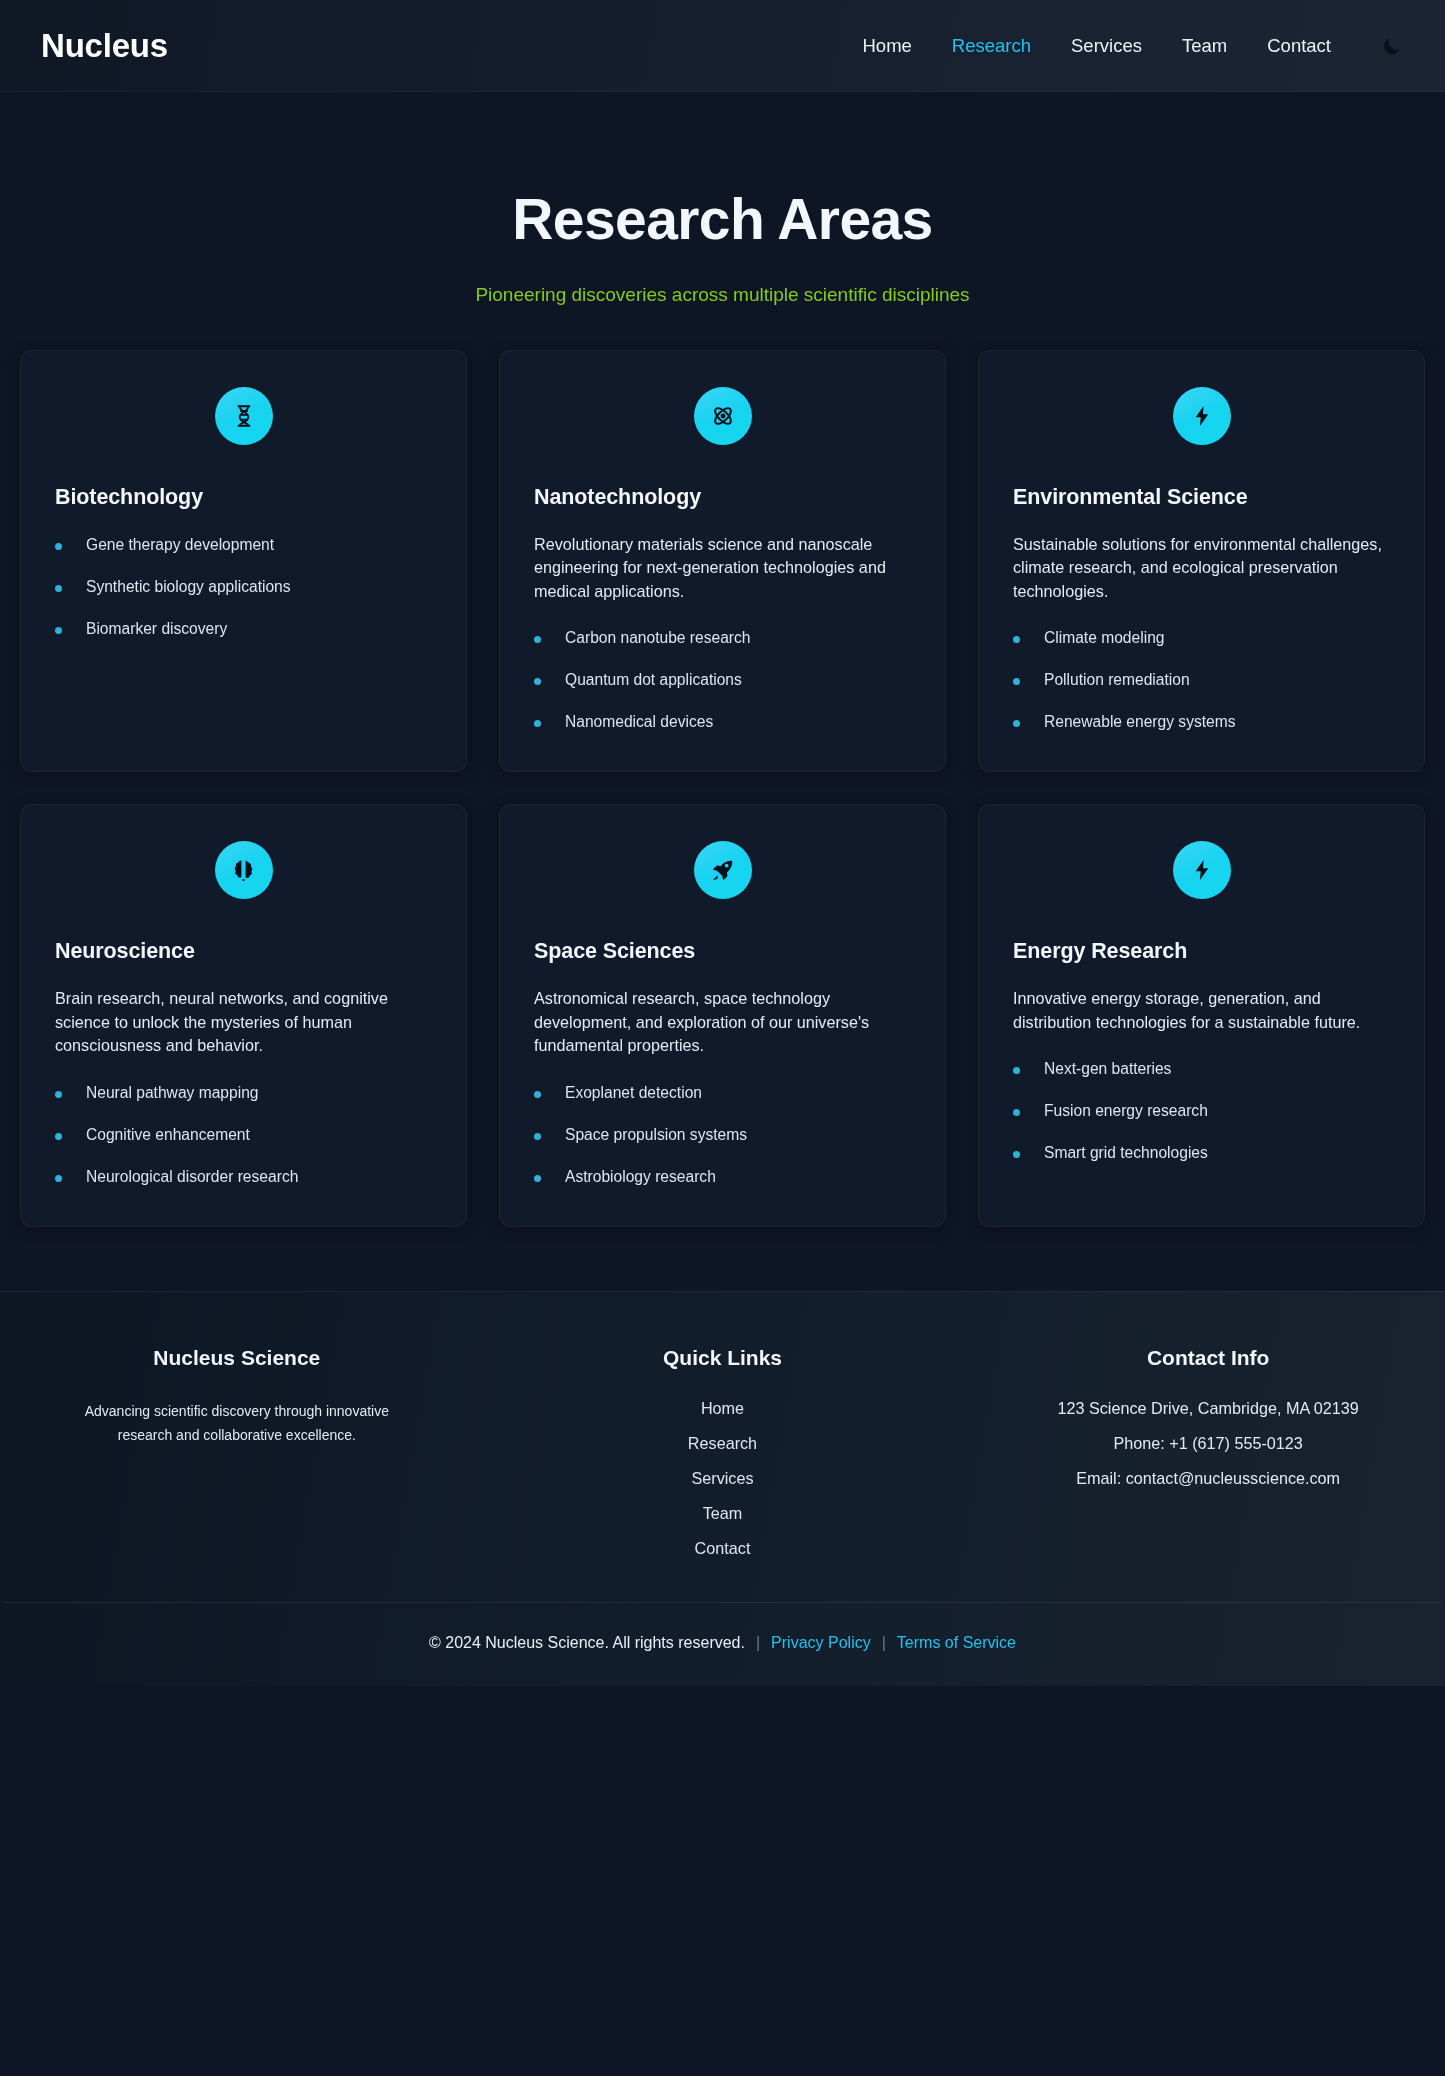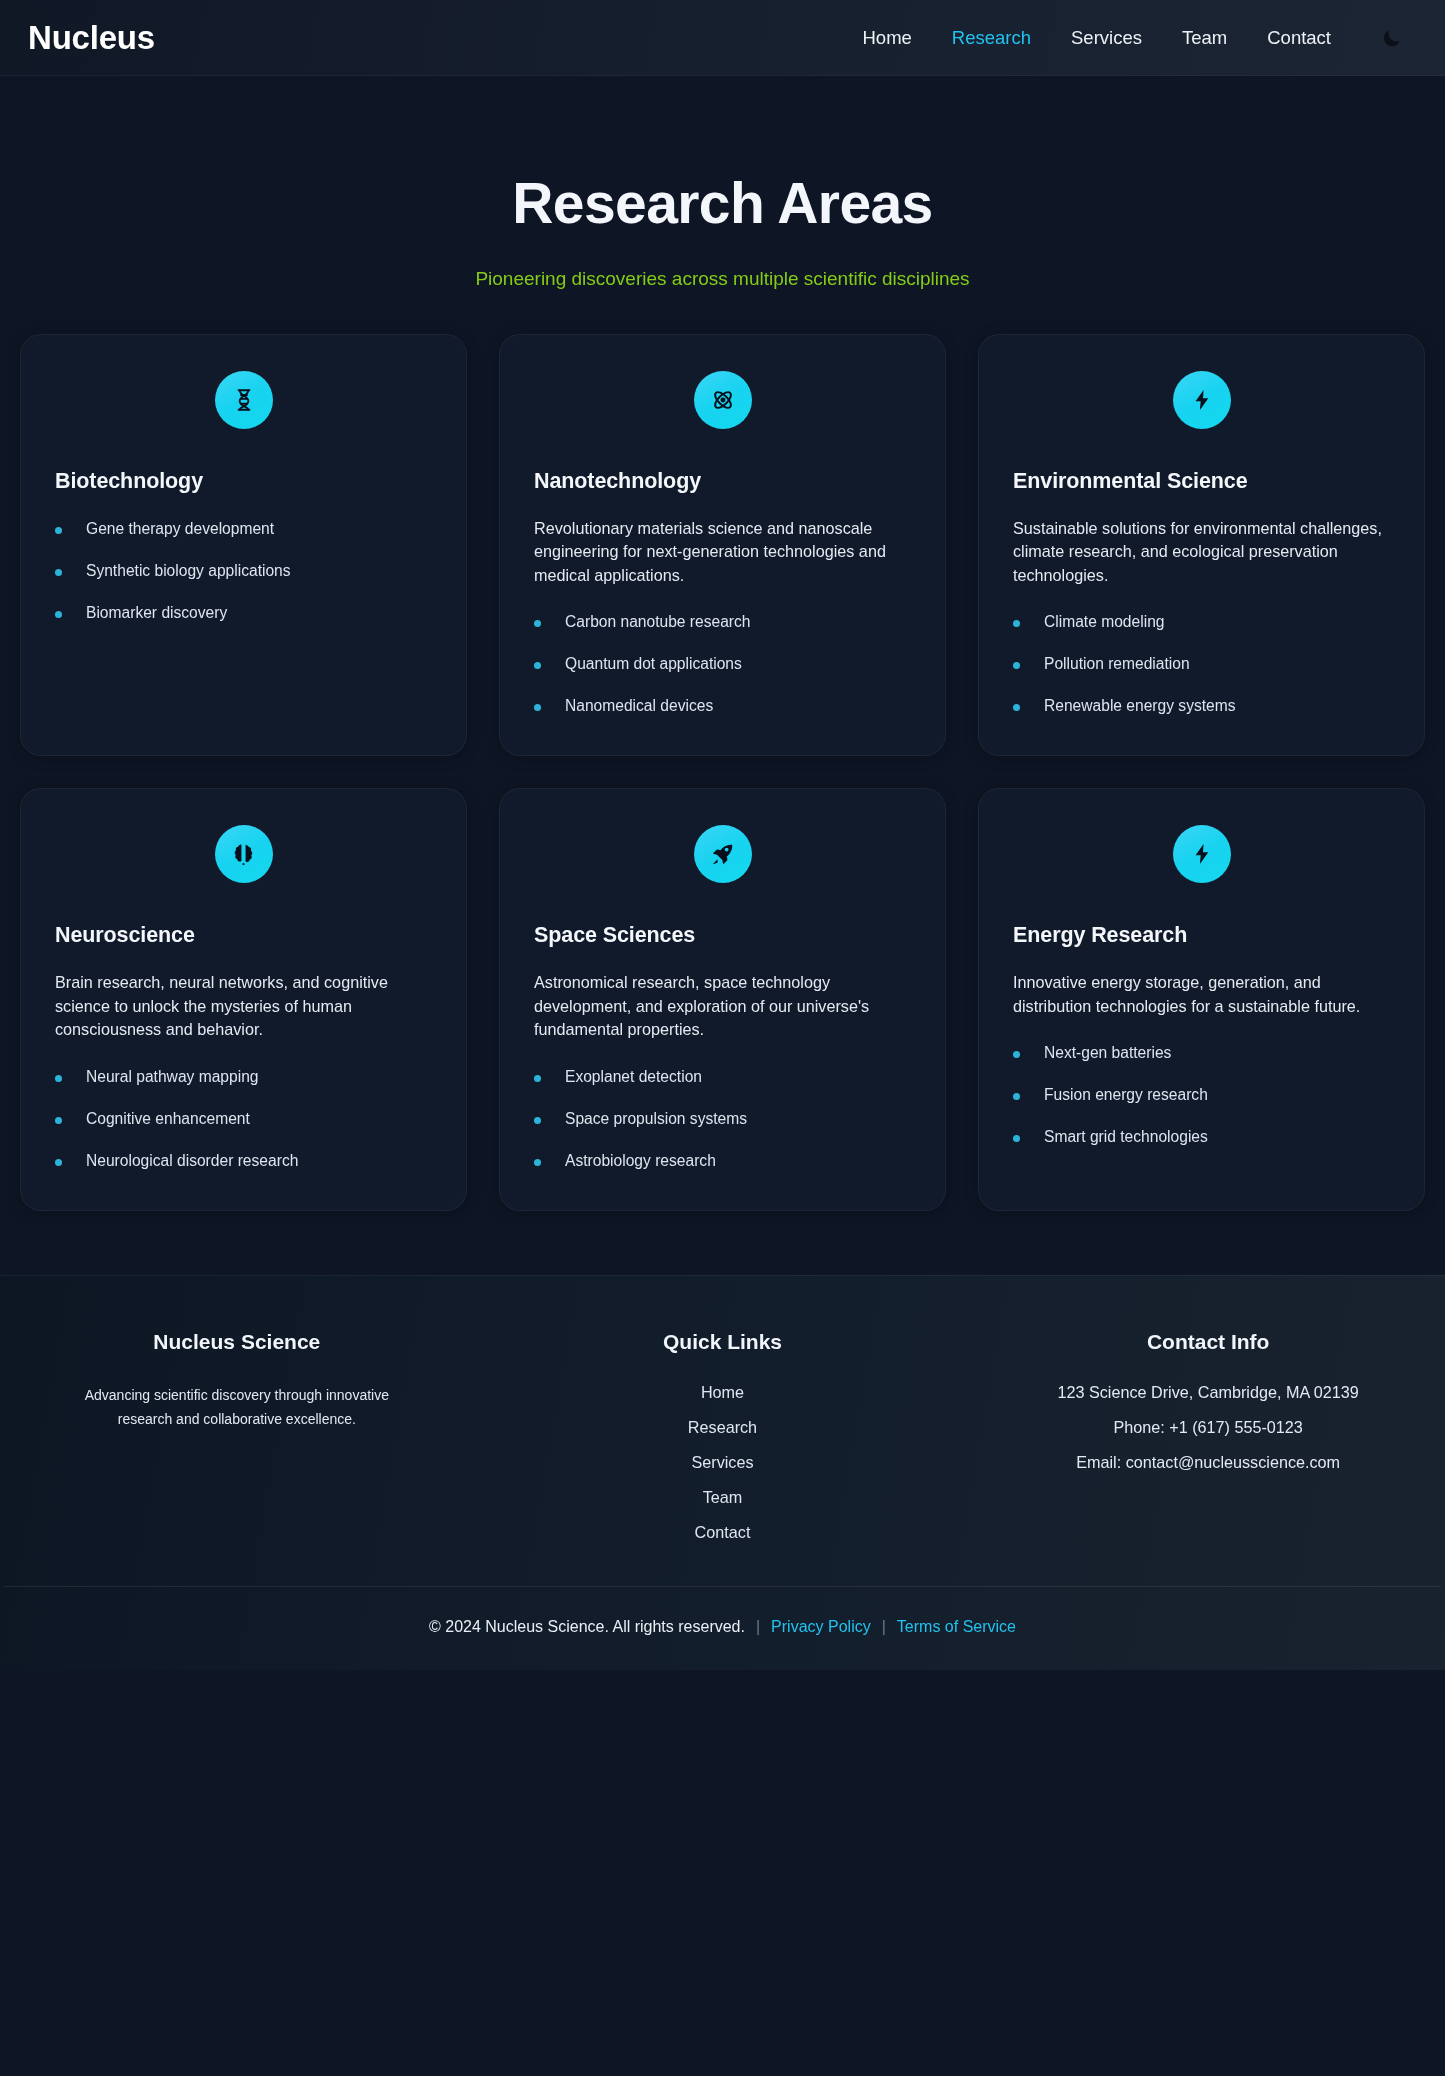--- a/index.html
+++ b/index.html
@@ -7,26 +7,26 @@
   html, body {
     width: 1445px;
     min-height: 2076px;
     background: #0e1524;
     font-family: "Liberation Sans", sans-serif;
     -webkit-font-smoothing: antialiased;
   }
 
   
   .navbar {
-    height: 76px;
+    height: 92px;
     background: linear-gradient(100deg, #101826 0%, #17202f 55%, #1b2533 100%);
     display: flex;
     align-items: center;
     justify-content: space-between;
-    padding: 0 38px 0 28px;
+    padding: 0 38px 0 41px;
     border-bottom: 1px solid rgba(255,255,255,0.045);
   }
   .brand {
     font-size: 33px;
     font-weight: bold;
     color: #ffffff;
     letter-spacing: -0.2px;
   }
   .nav-right { display: flex; align-items: center; gap: 0; }
   .nav-links { display: flex; align-items: center; }
@@ -65,21 +65,21 @@
   
   .grid {
     display: grid;
     grid-template-columns: repeat(3, 1fr);
     gap: 32px;
     padding: 0 20px 64px;
   }
   .card {
     background: #111a2b;
     border: 1px solid rgba(255,255,255,0.055);
-    border-radius: 21px;
+    border-radius: 12px;
     padding: 36px 34px 40px;
     box-shadow: 0 2px 14px rgba(0,0,0,0.25);
     display: flex;
     flex-direction: column;
   }
   .card-icon-wrap { display: flex; justify-content: center; }
   .card-icon {
     width: 58px; height: 58px;
     border-radius: 50%;
     background: linear-gradient(150deg, #3bd6f5 0%, #17d3f0 50%, #14d8ee 100%);

